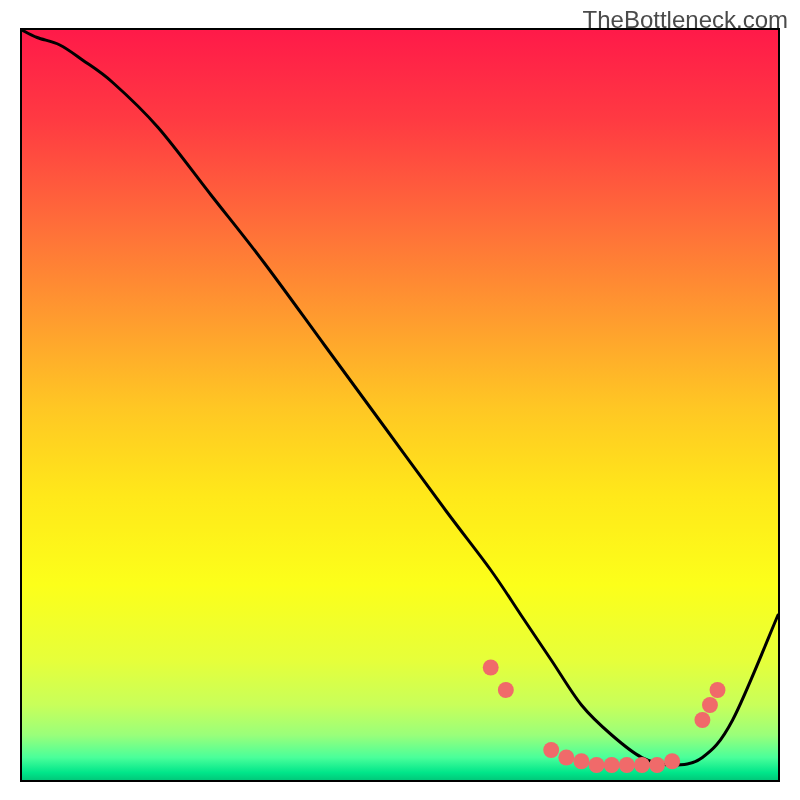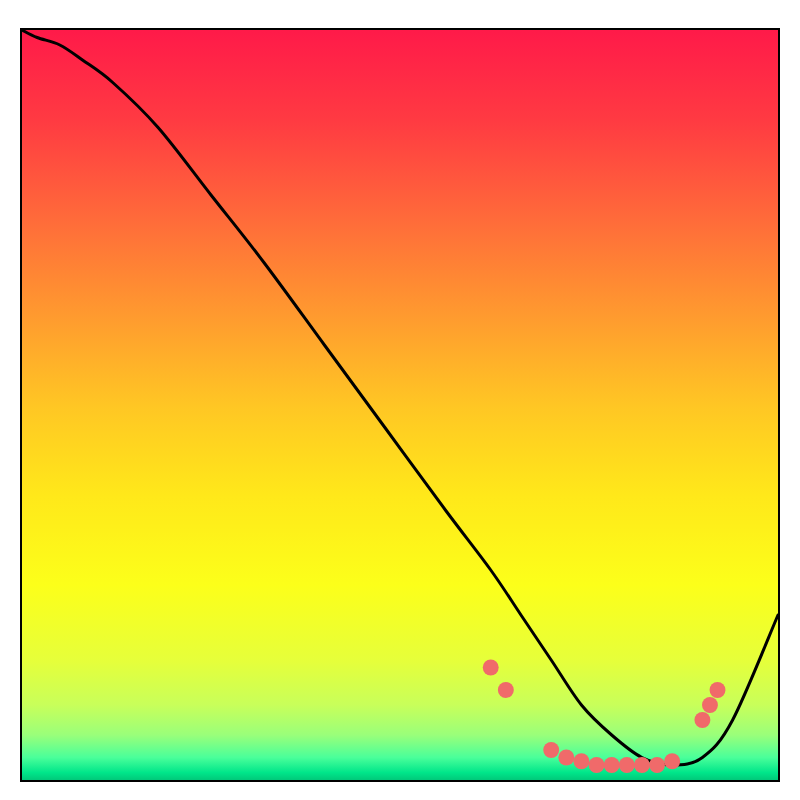--- a/index.html
+++ b/index.html
@@ -49,20 +49,21 @@
     position: absolute;
     inset: 0;
     width: 100%;
     height: 100%;
   }
 </style>
 </head>
 <body>
 
 <div class="chart-container">
+  <div class="watermark">TheBottleneck.com</div>
   <div class="plot-area">
     <div class="gradient-bg"></div>
     <svg class="curve" viewBox="0 0 760 754" preserveAspectRatio="none">
       <path id="curve-path" fill="none" stroke="#000" stroke-width="3" stroke-linecap="round" d="M0,0 C2.5333333333333337,1.2566666666666606 8.866666666666667,5.026666666666623 15.200000000000001,7.539999999999964 C21.533333333333335,10.053333333333304 30.4,11.310000000000022 38,15.080000000000041 C45.6,18.850000000000062 51.93333333333334,23.87666666666676 60.800000000000004,30.160000000000082 C69.66666666666667,36.443333333333406 78.53333333333335,41.46999999999999 91.2,52.77999999999997 C103.86666666666666,64.08999999999996 120.33333333333331,79.16999999999997 136.79999999999998,98.01999999999998 C153.26666666666665,116.86999999999999 172.26666666666665,143.26 190,165.88 C207.73333333333335,188.5 224.20000000000002,208.60666666666668 243.20000000000002,233.74 C262.20000000000005,258.87333333333333 283.73333333333335,289.03333333333336 304,316.68 C324.26666666666665,344.32666666666665 344.53333333333336,371.97333333333336 364.8,399.62 C385.06666666666666,427.26666666666665 407.8666666666667,458.68333333333334 425.6,482.56 C443.33333333333337,506.43666666666667 458.5333333333333,525.2866666666666 471.2,542.88 C483.8666666666667,560.4733333333334 491.4666666666667,573.04 501.6,588.12 C511.73333333333335,603.2 521.8666666666667,618.28 532,633.36 C542.1333333333333,648.44 552.2666666666667,666.0333333333333 562.4,678.6 C572.5333333333333,691.1666666666667 582.6666666666667,699.9633333333334 592.8000000000001,708.76 C602.9333333333334,717.5566666666666 613.0666666666666,726.3533333333334 623.1999999999999,731.38 C633.3333333333333,736.4066666666666 643.4666666666667,738.92 653.6,738.92 C663.7333333333333,738.92 673.8666666666667,738.92 684,731.38 C694.1333333333333,723.84 701.7333333333333,717.5566666666666 714.4,693.68 C727.0666666666666,669.8033333333333 752.4,605.7133333333334 760,588.12"></path>
       <g id="markers">
           <circle cx="471.2" cy="640.9" r="8" fill="#f06a6a"></circle>
           <circle cx="486.40000000000003" cy="663.52" r="8" fill="#f06a6a"></circle>
           <circle cx="532" cy="723.84" r="8" fill="#f06a6a"></circle>
           <circle cx="547.1999999999999" cy="731.38" r="8" fill="#f06a6a"></circle>
           <circle cx="562.4" cy="735.15" r="8" fill="#f06a6a"></circle>

